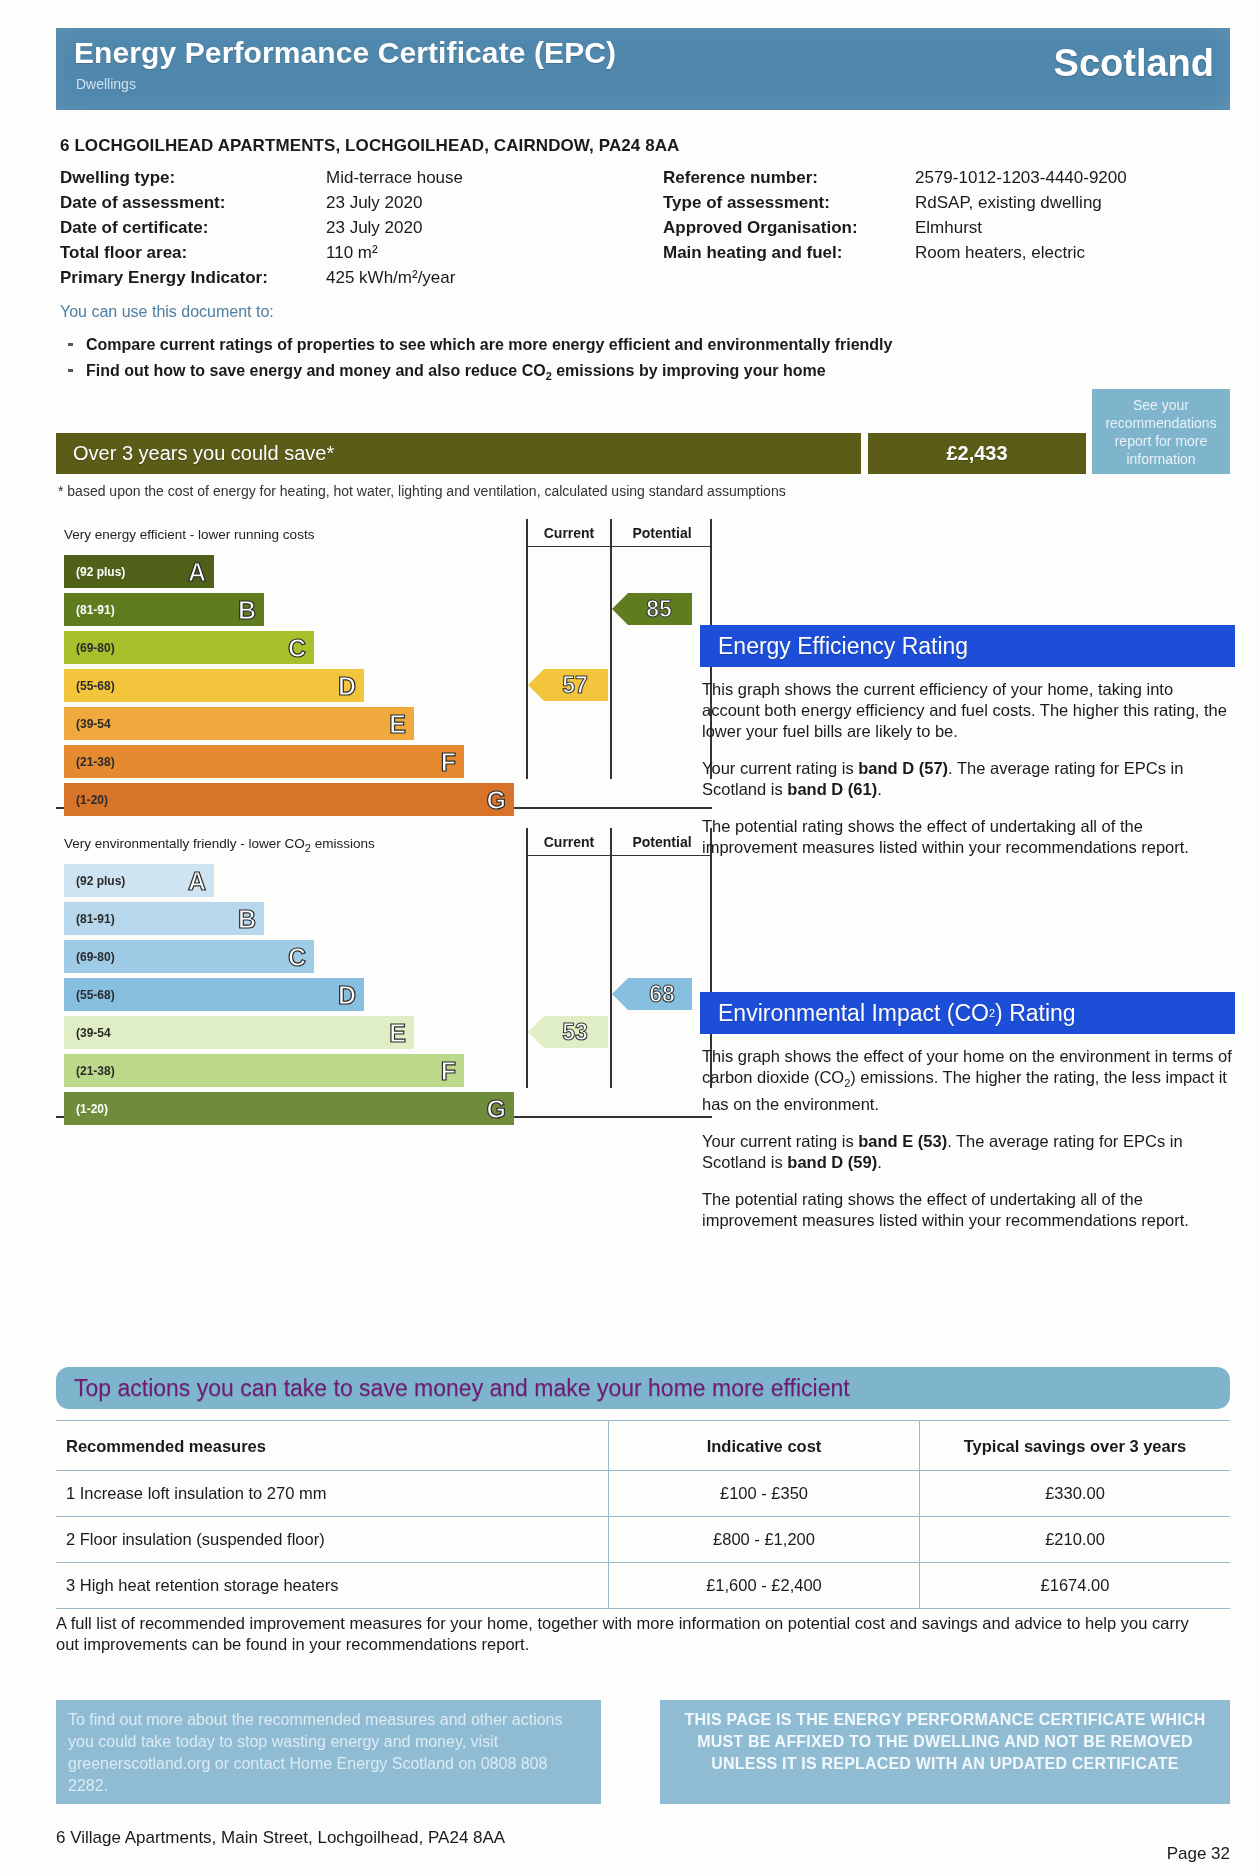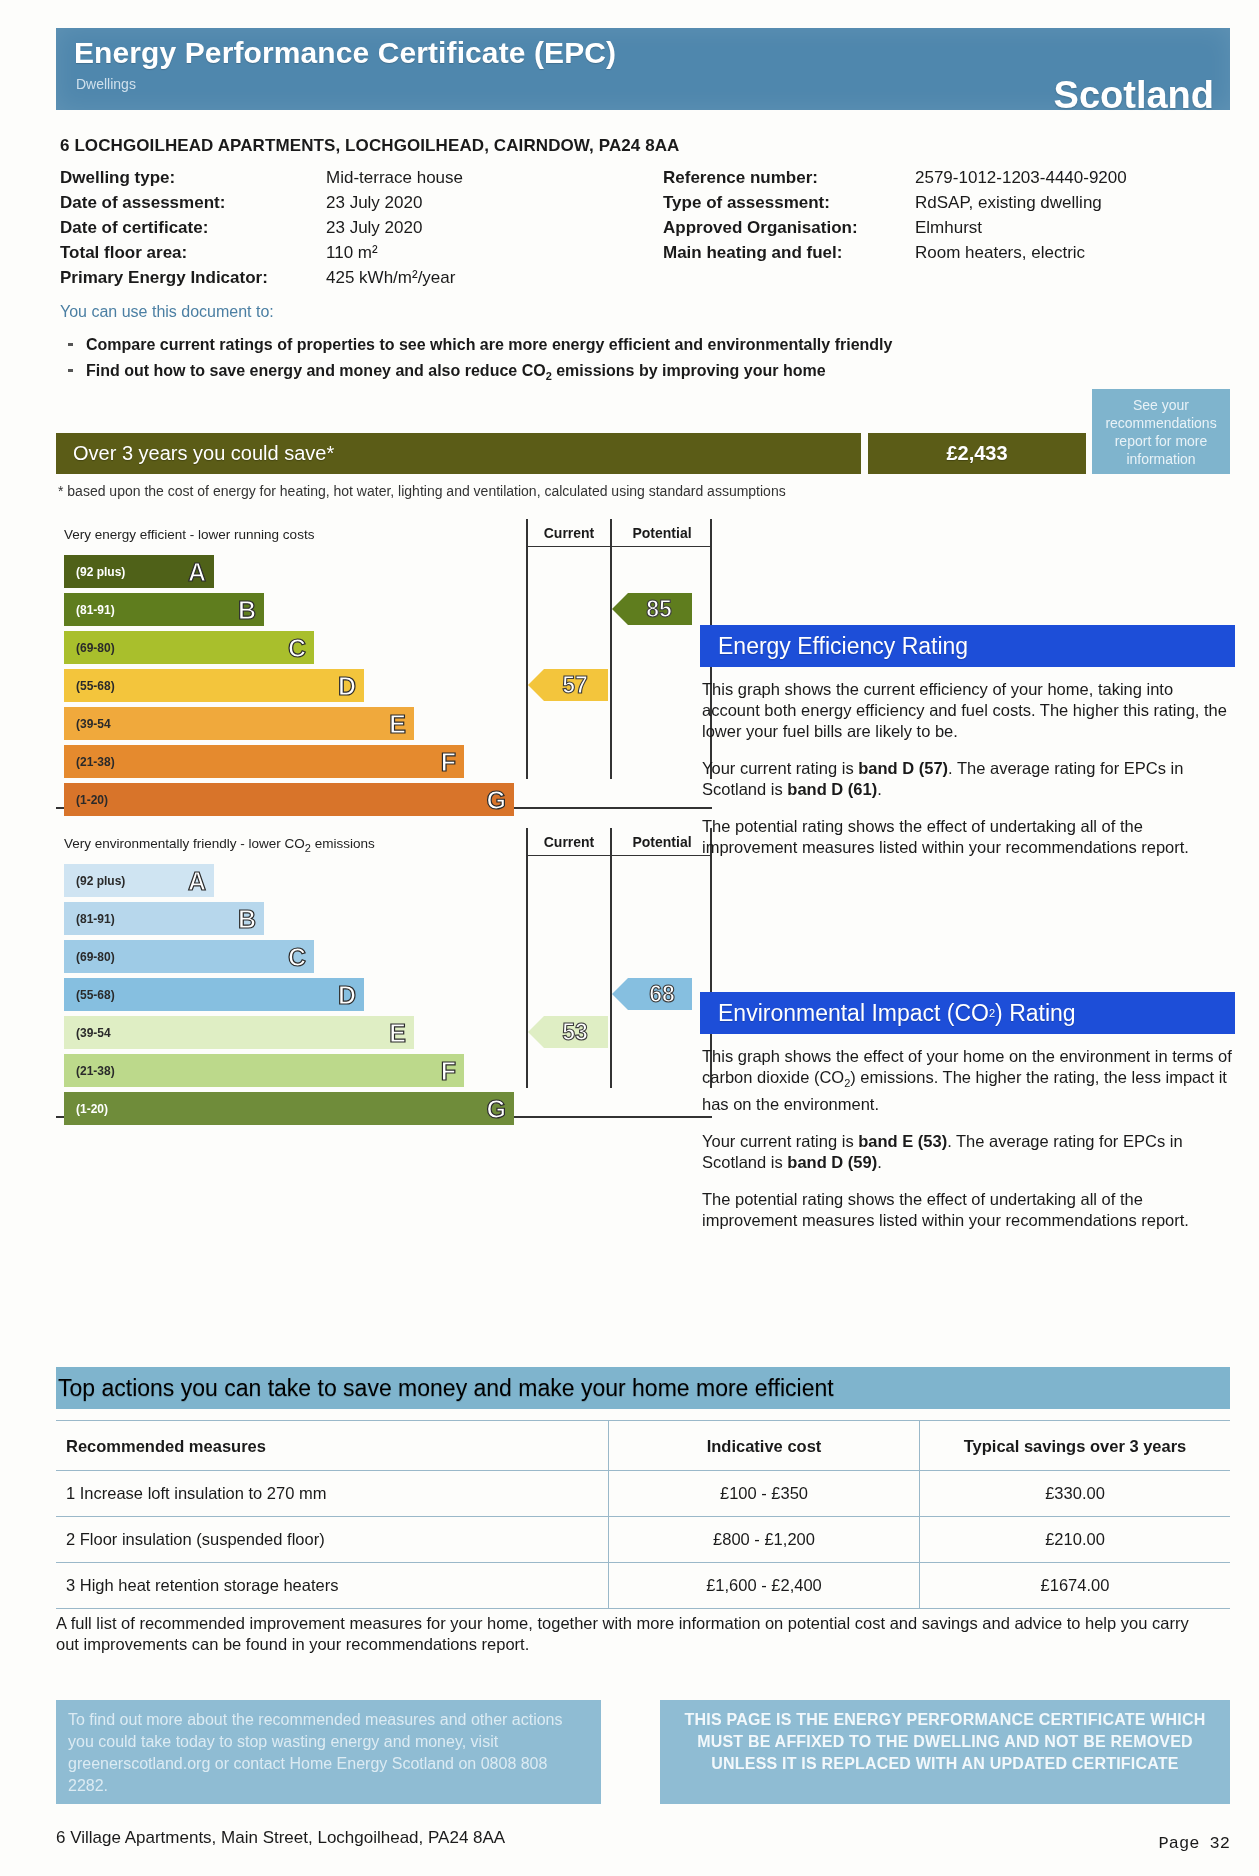--- a/index.html
+++ b/index.html
@@ -29,21 +29,20 @@
     text-shadow:0 1px 1px rgba(0,0,0,.18);
   }
   .hdr-sub{
     position:absolute;left:20px;top:48px;
     font-size:14px;color:#cfe0ec;font-weight:normal;
   }
   .hdr-region{
     position:absolute;right:16px;top:14px;
     font-size:38px;font-weight:bold;color:#ffffff;
     text-shadow:0 1px 2px rgba(0,0,0,.2);
-    margin-top:32px;
   }
 
   
   .address{
     position:absolute;left:60px;top:136px;
     font-size:17px;font-weight:bold;letter-spacing:.1px;
   }
 
   
   .details{position:absolute;left:60px;top:168px;width:1175px;}
@@ -161,23 +160,24 @@
     text-shadow:0 1px 1px rgba(0,0,0,.2);
   }
   .panel-body{position:absolute;left:2px;top:54px;width:530px;}
   .panel-body p{margin:0 0 16px 0;font-size:16.5px;line-height:21px;}
   .panel-body b{font-weight:bold;}
   .sub{font-size:11px;vertical-align:sub;}
 
   
   .actions-head{
     position:absolute;left:56px;top:1367px;width:1174px;height:42px;
-    background:#7fb4cd;display:flex;align-items:center;padding-left:2px;
-    box-sizing:border-box;font-size:23px;color:#000000;
+    background:#7fb4cd;display:flex;align-items:center;padding-left:18px;
+    box-sizing:border-box;font-size:23px;color:#701a75;
     text-shadow:0 1px 1px rgba(0,0,0,.2);
+    border-radius:13px;
   }
   table.recs{
     position:absolute;left:56px;top:1420px;width:1174px;
     border-collapse:collapse;font-size:16.5px;
   }
   table.recs th{
     font-weight:bold;text-align:left;padding:16px 10px 14px 10px;
     border-bottom:1.5px solid #9ab8c9;
   }
   table.recs td{
@@ -194,21 +194,21 @@
 
   
   .fbox{position:absolute;top:1700px;height:104px;box-sizing:border-box;padding:9px 12px;}
   .fbox.left{left:56px;width:545px;background:#8fbcd3;color:#dcebf3;font-size:16px;line-height:22px;}
   .fbox.right{left:660px;width:570px;background:#8fbcd3;color:#f2f8fb;font-size:16px;line-height:22px;text-align:center;font-weight:bold;letter-spacing:.2px;}
 
   .footer-line{
     position:absolute;left:56px;top:1828px;width:1174px;
     font-size:17px;
   }
-  .footer-page{position:absolute;right:0;top:6px;font-size:17px;font-family:Liberation Mono, monospace;}
+  .footer-page{position:absolute;right:0;top:16px;font-size:17px;}
 </style>
 </head>
 <body>
 
 <div class="page">
 
   <div class="hdr">
     <div class="hdr-title">Energy Performance Certificate (EPC)</div>
     <div class="hdr-sub">Dwellings</div>
     <div class="hdr-region">Scotland</div>

